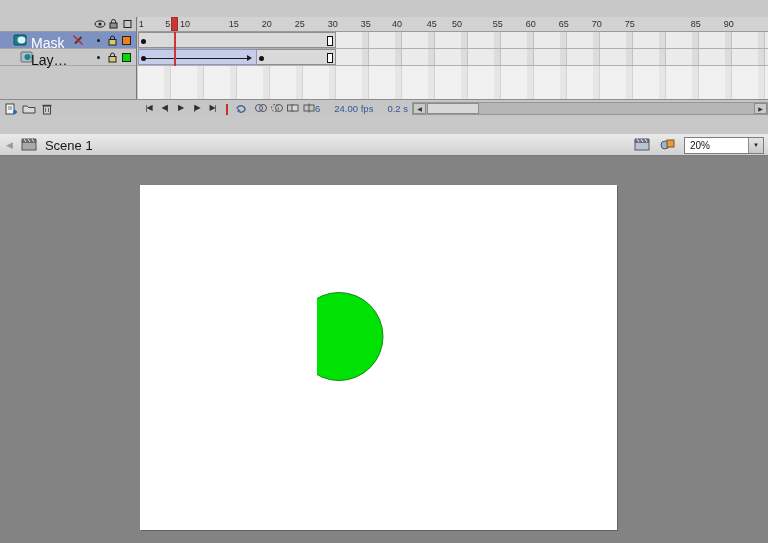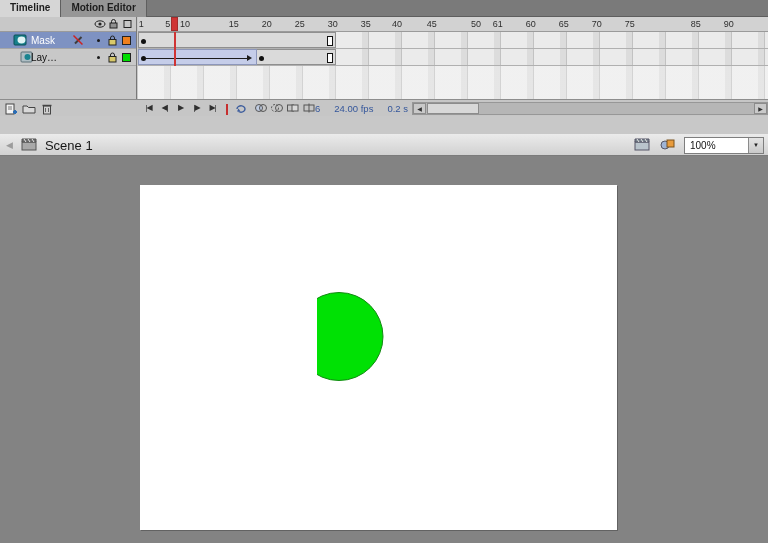--- a/index.html
+++ b/index.html
@@ -15,21 +15,21 @@
   
   .timeline-panel { position:absolute; left:0; top:17px; width:768px; height:82px; background:#c8c8c8; }
 
   .layers-column { position:absolute; left:0; top:0; width:137px; height:82px; border-right:1px solid #787878; background:#c8c8c8; }
   .layers-header { position:relative; height:15px; border-bottom:1px solid #9a9a9a; }
   .hdr-ico { position:absolute; top:2px; }
   .layer-row { position:relative; height:17px; border-bottom:1px solid #a6a6a6; background:#c8c8c8; }
   .layer-row.selected { color:#fff; }
   .layer-ico { position:absolute; left:13px; top:2px; }
   .layer-ico.indent { left:20px; }
-  .layer-name { position:absolute; left:31px; top:3px; font-size:10px; white-space:nowrap; max-width:42px; overflow:hidden; }
+  .layer-name { position:absolute; left:31px; top:3px; font-size:14px; white-space:nowrap; max-width:42px; overflow:hidden; }
   .pencil-slash { position:absolute; left:72px; top:2px; }
   .vis-dot { position:absolute; left:97px; top:7px; width:3px; height:3px; border-radius:50%; background:#1a1a1a; }
   .lock-ico { position:absolute; left:108px; top:3px; }
   .swatch { position:absolute; left:122px; top:4px; width:9px; height:9px; border:1px solid #222; }
 
   .frames-column { position:absolute; left:138px; top:0; width:630px; height:82px; overflow:hidden; }
   .ruler { position:relative; height:15px; background:#d2d2d2; border-bottom:1px solid #9a9a9a; overflow:hidden; }
   .ruler-num { position:absolute; top:2px; transform:translateX(-50%); font-size:9px; color:#2e2e2e; }
   .playhead-head { position:absolute; top:0; left:33px; width:7px; height:14px; border:1px solid #a32c2c; }
   .frames-grid { position:absolute; left:0; top:15px; width:630px; height:34px;
@@ -82,24 +82,20 @@
   
   .stage-area { position:absolute; left:0; top:156px; width:768px; height:387px; }
   .stage-canvas { position:absolute; left:140px; top:29px; width:477px; height:345px; background:#fff; box-shadow:1px 1px 0 rgba(0,0,0,.25); }
   .shape-svg { position:absolute; left:177px; top:106px; }
 </style>
 </head>
 <body>
 
 <div id="app">
 
-  <div class="panel-tabbar">
-    <div class="ptab active">Timeline</div>
-    <div class="ptab">Motion Editor</div>
-  </div>
 
   <div class="timeline-panel">
 
     <div class="layers-column">
       <div class="layers-header">
         <span class="hdr-ico" style="left:94px">
           <svg width="12" height="10">
               <ellipse cx="6" cy="5" rx="5" ry="3.2" fill="none" stroke="#222"></ellipse>
               <circle cx="6" cy="5" r="1.6" fill="#222"></circle>
             </svg>
@@ -166,22 +162,22 @@
       <span class="ruler-num" style="left: 3.3px;">1</span>
           <span class="ruler-num" style="left: 29.7px;">5</span>
           <span class="ruler-num" style="left: 47px;">10</span>
           <span class="ruler-num" style="left: 95.7px;">15</span>
           <span class="ruler-num" style="left: 128.7px;">20</span>
           <span class="ruler-num" style="left: 161.7px;">25</span>
           <span class="ruler-num" style="left: 194.7px;">30</span>
           <span class="ruler-num" style="left: 227.7px;">35</span>
           <span class="ruler-num" style="left: 259px;">40</span>
           <span class="ruler-num" style="left: 293.7px;">45</span>
-          <span class="ruler-num" style="left: 338px;">50</span>
-          <span class="ruler-num" style="left: 359.7px;">61</span>
+          <span class="ruler-num" style="left: 319px;">50</span>
+          <span class="ruler-num" style="left: 359.7px;">55</span>
           <span class="ruler-num" style="left: 392.7px;">60</span>
           <span class="ruler-num" style="left: 425.7px;">65</span>
           <span class="ruler-num" style="left: 458.7px;">70</span>
           <span class="ruler-num" style="left: 491.7px;">75</span>
           <span class="ruler-num" style="left: 524.7px; margin-top: 48px;">80</span>
           <span class="ruler-num" style="left: 557.7px;">85</span>
           <span class="ruler-num" style="left: 590.7px;">90</span>
         </div>
 
       <div class="frames-grid"></div>
@@ -319,21 +315,21 @@
             <line x1="11" y1="2" x2="13" y2="5" stroke="#e8e8e8"></line>
           </svg>
       </span>
       <span>
         <svg width="17" height="14">
             <circle cx="6" cy="8" r="4" fill="#9fb4d6" stroke="#556"></circle>
             <rect x="8" y="3" width="7" height="7" fill="#e89b3c" stroke="#7a521e"></rect>
           </svg>
       </span>
       <span class="zoom-box">
-        <span class="zoom-value">100%</span>
+        <span class="zoom-value">20%</span>
         <span class="zoom-arrow">▼</span>
       </span>
     </span>
   </div>
 
   <div class="stage-area" style="background-color: rgb(131, 131, 131);">
     <div class="stage-canvas">
       <svg class="shape-svg" width="67" height="91" viewBox="0 0 67 91">
         <circle cx="22" cy="45.5" r="44" stroke-width="1" fill="#00e104" stroke="#128a12"></circle>
       </svg>

